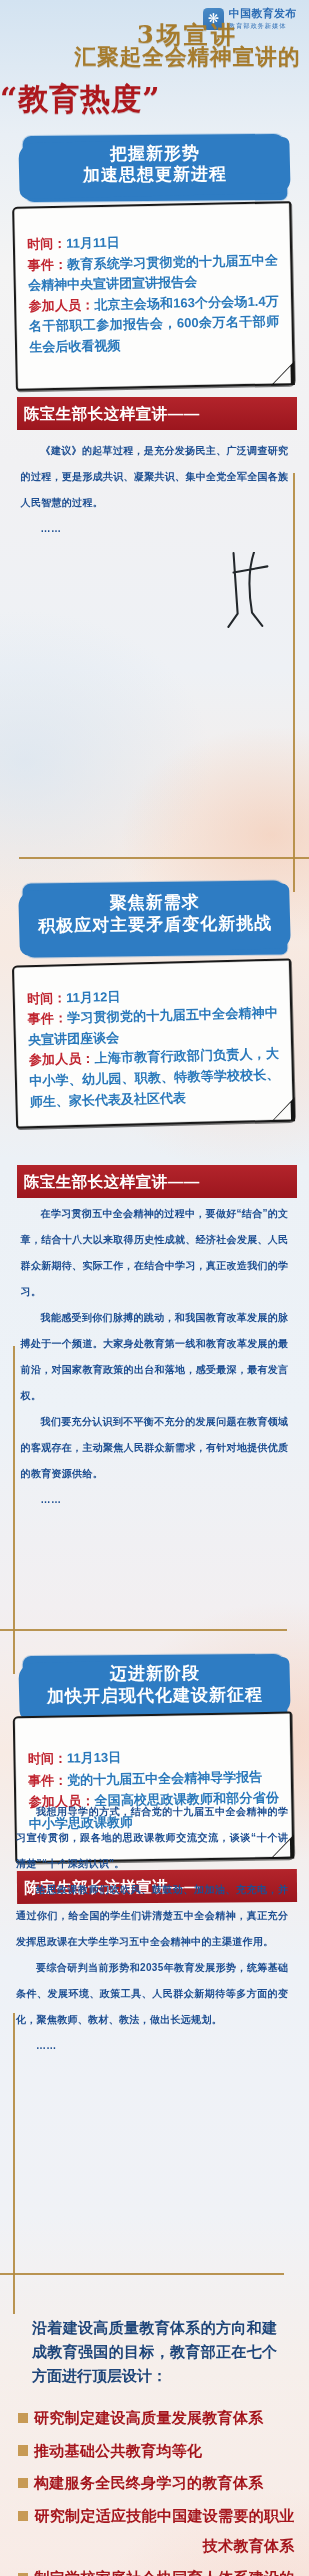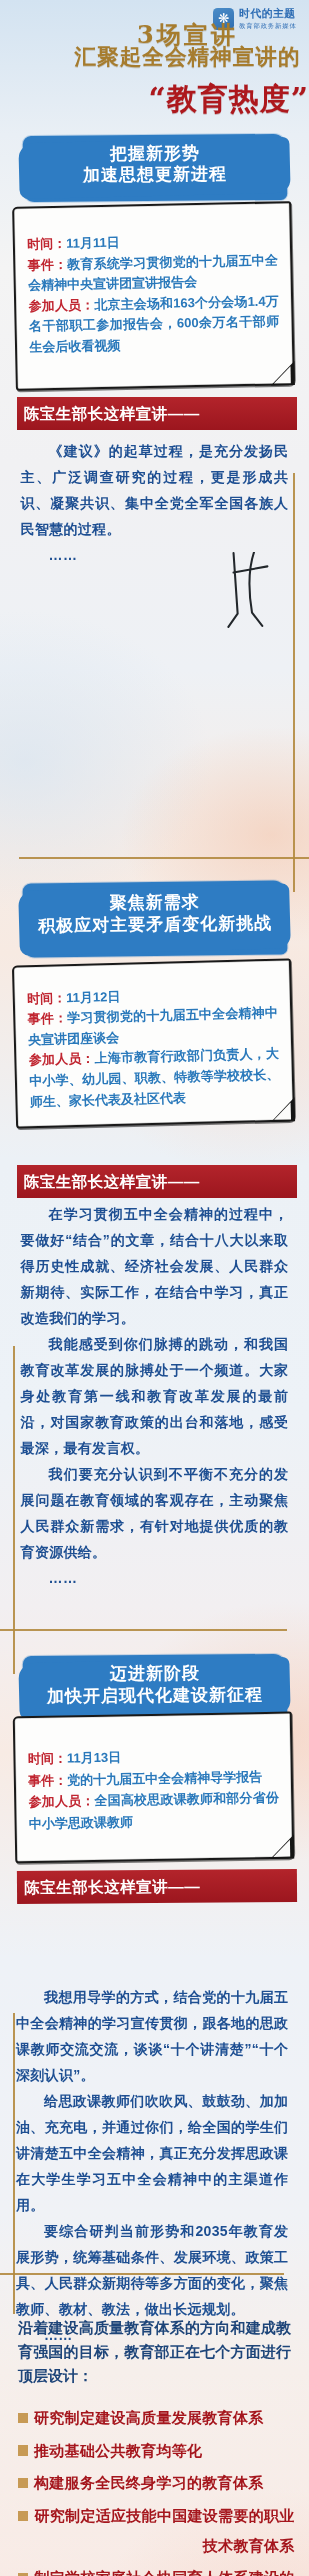--- a/index.html
+++ b/index.html
@@ -21,21 +21,21 @@
   .logo{top:7.2px;right:12.4px;display:flex;align-items:center;gap:4.6px;}
   .logo-icon{width:21.6px;height:21.6px;border-radius:4.6px;background:linear-gradient(160deg,#4a8cc8,#2f6eb0);
     color:#fff;font-size:13.4px;line-height:21.6px;text-align:center;}
   .logo-title{font-size:10.8px;font-weight:bold;color:#2c6cb4;letter-spacing:0.5px;}
   .logo-sub{font-size:6.4px;color:#2f6eb5;letter-spacing:0.8px;margin-top:1px;}
   
   .t-gold{left:0;width:100%;text-align:center;color:#a67c2e;font-weight:bold;
     font-family:"DejaVu Serif","Liberation Serif",serif;text-shadow:0 0.5px 0 rgba(120,85,20,.25);padding-left:33px;}
   .t1{top:18.5px;font-size:24px;letter-spacing:3.1px;}
   .t2{top:42px;font-size:21.6px;letter-spacing:1px;}
-  .t-red{top:79px;left:0;width:100%;text-align:right;color:#ad181d;font-weight:bold;
+  .t-red{top:79px;left:0;width:100%;text-align:left;color:#ad181d;font-weight:bold;
     font-size:30px;letter-spacing:1px;font-family:"DejaVu Serif","Liberation Serif",serif;
     text-shadow:0 1px 0.5px rgba(120,10,10,.25);}
   
   .brush{left:23px;width:264px;background:#2e7cc3;border-radius:8.2px 13.4px 6.2px 11.3px;
     box-shadow:0 0 0 1px rgba(46,124,195,.25);color:#fff;text-align:center;font-weight:bold;}
   .brush:before{content:"";position:absolute;left:-4.1px;top:5.2px;right:-3.1px;bottom:4.1px;
     background:#2e7cc3;border-radius:15.5px 7.2px 13.4px 9.3px;transform:rotate(-.9deg);z-index:-1;}
   .brush .bl{font-size:17px;line-height:21.6px;letter-spacing:1px;}
   .b1{top:135px;height:58px;padding-top:7.7px;transform:rotate(-.5deg);}
   .b2{top:882px;height:64px;padding-top:10.3px;transform:rotate(-.7deg);}
@@ -55,45 +55,45 @@
     border-style:solid;border-width:0 0 24px 24px;border-color:transparent transparent #151515 transparent;}
   .fold:after{content:"";position:absolute;left:-21px;top:4.6px;width:0;height:0;border-style:solid;
     border-width:0 0 17px 17px;border-color:transparent transparent #fbfbfa transparent;}
   
   .speaker{left:16.5px;width:280px;height:33px;background:linear-gradient(180deg,#b3242b,#9c161e);
     color:#fff;font-size:15.5px;font-weight:bold;line-height:33px;padding-left:7.2px;
     box-sizing:border-box;letter-spacing:0.5px;}
   .s1{top:397px;} .s2{top:1165px;} .s3{top:1870px;transform:rotate(-.4deg);}
   
   .bodyblk{left:0;width:309px;padding:0 20.6px;box-sizing:border-box;color:#1e4f92;}
-  .bodyblk p{margin:0;font-size:14px;font-weight:bold;line-height:26px;text-indent:2em;
+  .bodyblk p{margin:0;font-size:10px;font-weight:bold;line-height:26px;text-indent:2em;
     text-align:justify;letter-spacing:0.3px;}
-  .bb1{top:432px;padding-top:6.2px;} .bb2{top:1201px;} .bb3{top:1984px;padding-left:16px;}
+  .bb1{top:432px;padding-top:6.2px;} .bb2{top:1201px;} .bb3{top:1799px;padding-left:16px;}
   
   .gold{background:#b3893f;opacity:.9;}
   
-  .lead{top:2316px;left:0;width:309px;padding:0 18px;box-sizing:border-box;color:#1e4579;
+  .lead{top:2316px;left:0;width:309px;padding:0 32px;box-sizing:border-box;color:#1e4579;
     font-family:"DejaVu Serif","Liberation Serif",serif;font-weight:bold;font-size:15px;
     line-height:24px;text-align:justify;}
   .bullets{top:2403px;left:0;width:309px;padding:0 14.4px 0 17.5px;box-sizing:border-box;}
   .bullet{display:flex;gap:6.2px;margin-bottom:2.6px;}
   .sq{flex:0 0 10.3px;width:10.3px;height:10.3px;background:#c79a55;margin-top:9.8px;}
   .btxt{color:#a5161d;font-family:"DejaVu Serif","Liberation Serif",serif;font-weight:bold;
     font-size:15px;line-height:30px;letter-spacing:0.3px;text-align:right;}
   .sketch{top:552px;left:218px;}
 </style>
 </head>
 <body>
 
 <div id="poster">
 
   <div class="abs logo">
     <div class="logo-icon">❋</div>
     <div>
-      <div class="logo-title">时代的主题</div>
+      <div class="logo-title">中国教育发布</div>
       <div class="logo-sub">教育部政务新媒体</div>
     </div>
   </div>
 
   <div class="abs t-gold t1">3场宣讲</div>
   <div class="abs t-gold t2">汇聚起全会精神宣讲的</div>
   <div class="abs t-red">“教育热度”</div>
 
   <div class="abs brush b1">
     <div class="bl">把握新形势</div>

